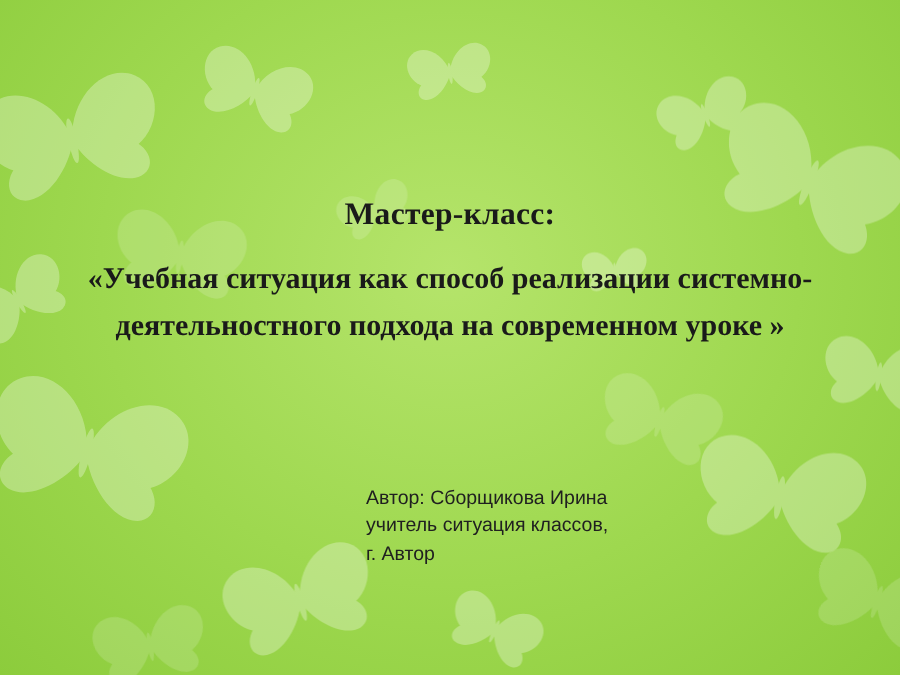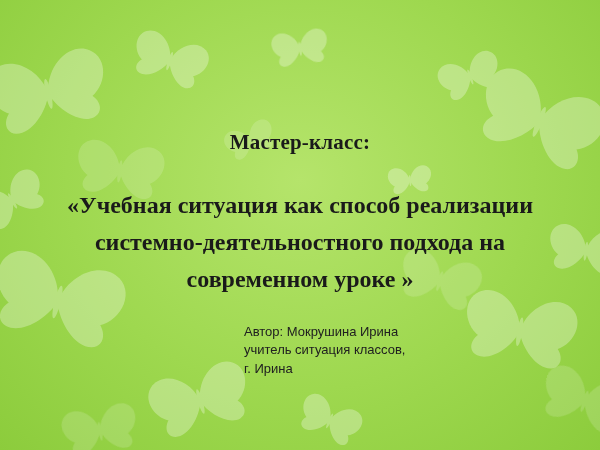--- a/index.html
+++ b/index.html
@@ -39,26 +39,26 @@
     top: 130px;
     width: 564px;
     text-align: center;
   }
   .title-main {
     font-family: "Liberation Serif", serif;
     font-weight: bold;
     font-size: 21px;
     color: #1a1a1a;
     letter-spacing: 0.2px;
-    margin-bottom: 32px;
+    margin-bottom: 16px;
   }
   .title-sub {
     font-family: "Liberation Serif", serif;
     font-weight: bold;
-    font-size: 24px;
+    font-size: 20px;
     color: #1a1a1a;
     line-height: 1.55;
     padding: 0 8px;
   }
   .author-block {
     position: absolute;
     left: 244px;
     top: 323px;
     width: 340px;
     font-family: "Liberation Sans", sans-serif;
@@ -110,19 +110,19 @@
   </svg>
 
   <div class="content">
 
     <div class="title-block">
       <div class="title-main">Мастер-класс:</div>
       <div class="title-sub">«Учебная ситуация как способ реализации системно-деятельностного подхода на современном уроке  »</div>
     </div>
 
     <div class="author-block">
-      <div class="author-line">Автор: Мокрушина  Ирина</div>
+      <div class="author-line">Автор: Сборщикова  Ирина</div>
       <div class="author-line">учитель ситуация классов,</div>
-      <div class="author-line">г. Ирина</div>
+      <div class="author-line">г. Автор</div>
     </div>
 
   </div>
 </div>
 
 </body></html>

